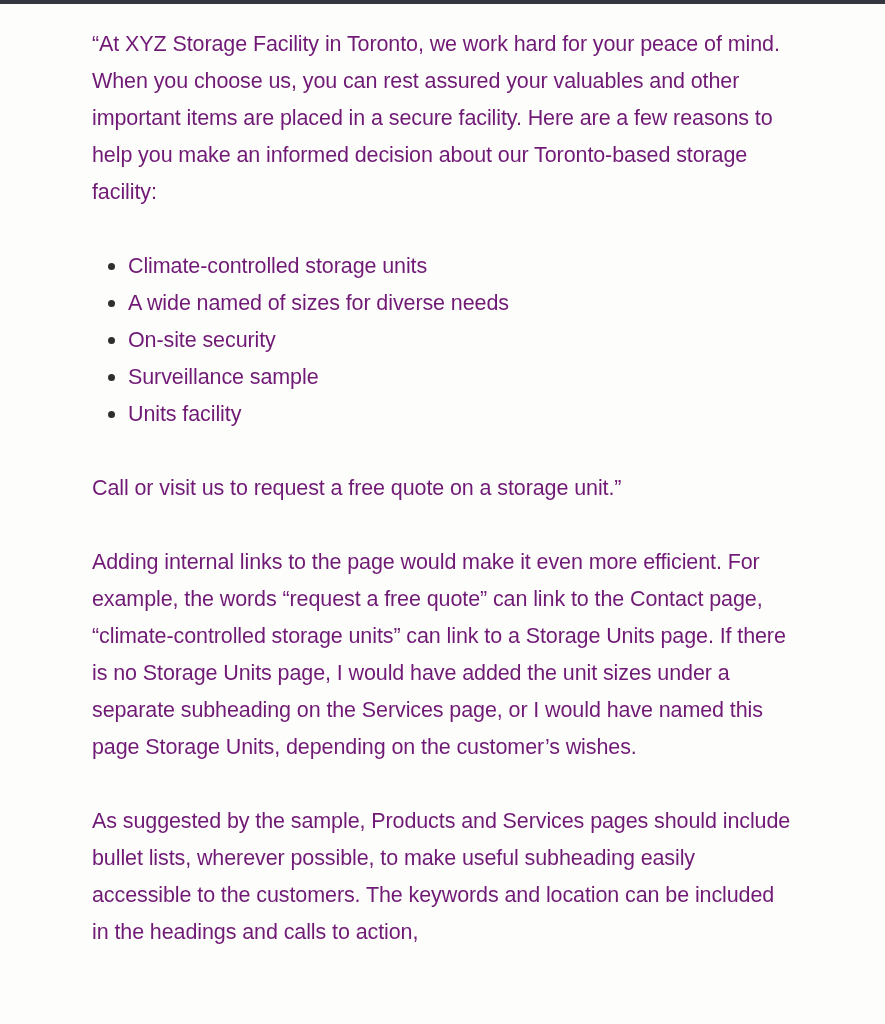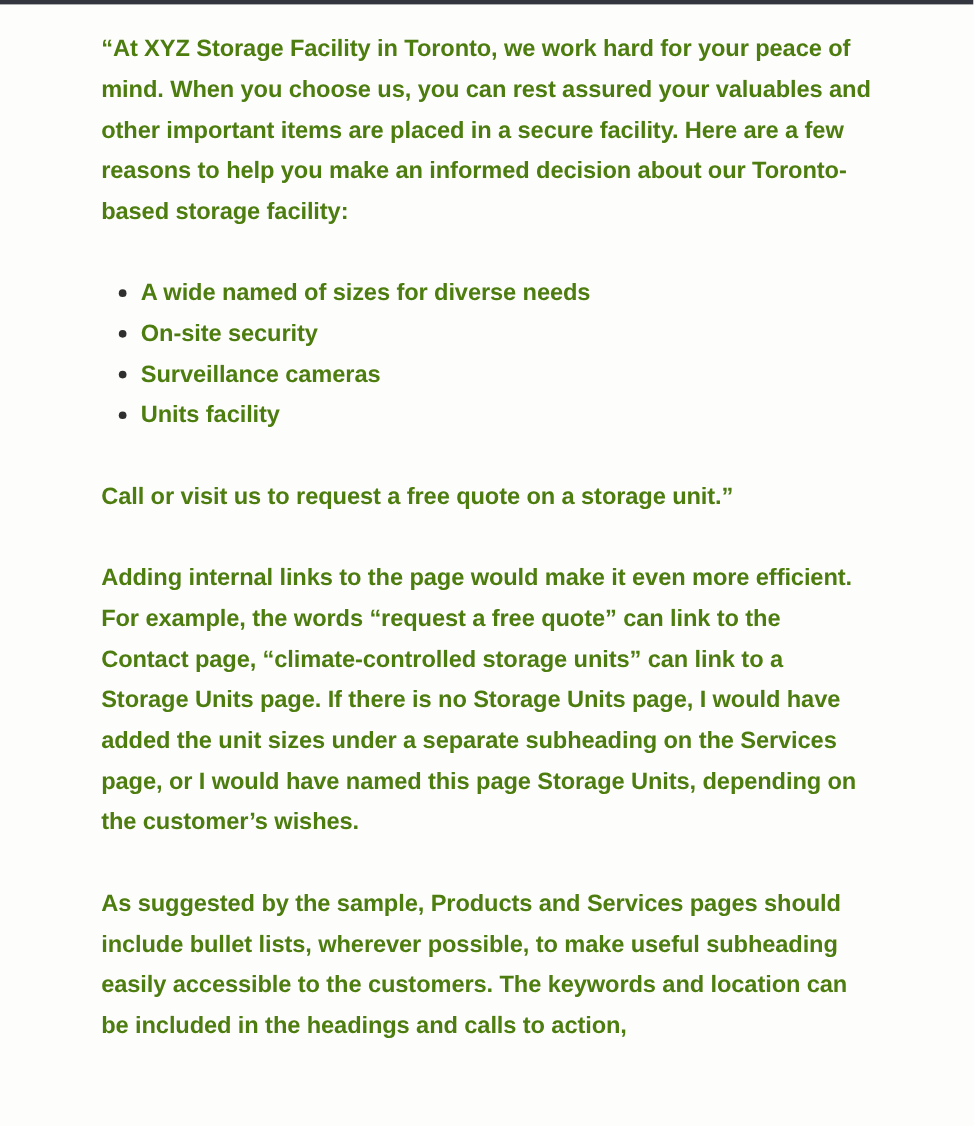--- a/index.html
+++ b/index.html
@@ -11,25 +11,24 @@
     font-family: "Liberation Sans", "DejaVu Sans", sans-serif;
   }
   .top-bar {
     width: 100%;
     height: 4px;
     background: #33363e;
   }
   .article {
     padding: 22px 0 0 92px;
     width: 792px;
-    color: #4d7c0f;
+    color: #701a75;
     font-size: 21.5px;
     line-height: 37px;
     letter-spacing: -0.1px;
-    font-weight: bold;
   }
   .article p {
     margin: 0 0 37px 0;
     max-width: 700px;
   }
   .article ul {
     list-style: none;
     margin: 0 0 37px 0;
     padding-left: 36px;
     max-width: 680px;
@@ -52,23 +51,24 @@
 </head>
 <body>
 
 <div class="top-bar"></div>
 
 <article class="article">
 
   <p>“At XYZ Storage Facility in Toronto, we work hard for your peace of mind. When you choose us, you can rest assured your valuables and other important items are placed in a secure facility. Here are a few reasons to help you make an informed decision about our Toronto-based storage facility:</p>
 
   <ul>
+    <li>Climate-controlled storage units</li>
     <li>A wide named of sizes for diverse needs</li>
     <li>On-site security</li>
-    <li>Surveillance cameras</li>
+    <li>Surveillance sample</li>
     <li>Units facility</li>
   </ul>
 
   <p>Call or visit us to request a free quote on a storage unit.”</p>
 
   <p>Adding internal links to the page would make it even more efficient. For example, the words “request a free quote” can link to the Contact page, “climate-controlled storage units” can link to a Storage Units page. If there is no Storage Units page, I would have added the unit sizes under a separate subheading on the Services page, or I would have named this page Storage Units, depending on the customer’s wishes.</p>
 
   <p>As suggested by the sample, Products and Services pages should include bullet lists, wherever possible, to make useful subheading easily accessible to the customers. The keywords and location can be included in the headings and calls to action,</p>
 
 </article>

